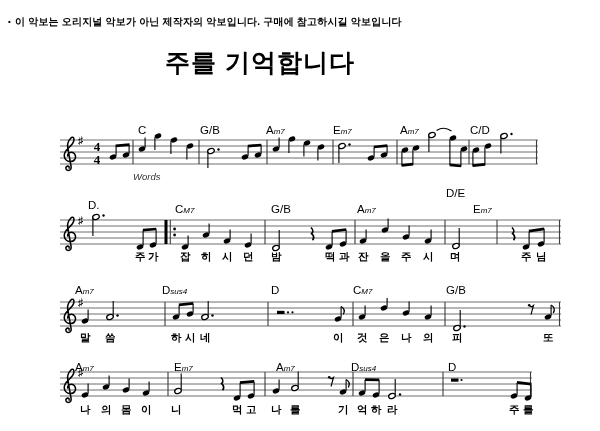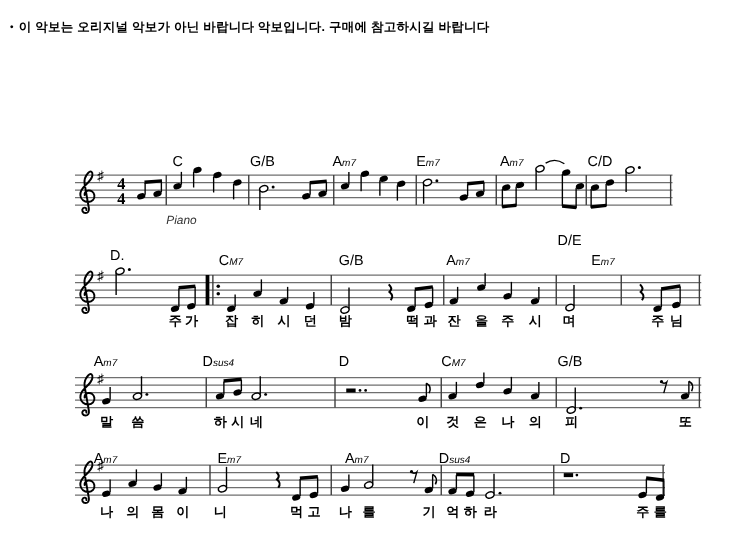--- a/index.html
+++ b/index.html
@@ -286,25 +286,26 @@
         <circle class="dt" cx="461.5" cy="380" r="1.1"></circle>
         <use href="#nf" x="514" y="396"></use>
           <line class="st" x1="517.1" y1="394.8" x2="517.1" y2="382.9"></line>
         <use href="#nf" x="528" y="398"></use>
           <line class="st" x1="531.1" y1="396.8" x2="531.1" y2="384.7"></line>
         <line class="bm" x1="516.9" y1="382.4" x2="531.3" y2="384.2"></line>
       </g>
     </g>
   </svg>
 
-  <div class="notice"><span class="bullet">•</span><span>이 악보는 오리지널 악보가 아닌 바랍니다 악보입니다. 구매에 참고하시길 바랍니다</span></div>
-
-
-
-  <div class="piano">Piano</div>
+  <div class="notice"><span class="bullet">•</span><span>이 악보는 오리지널 악보가 아닌 제작자의 악보입니다. 구매에 참고하시길 악보입니다</span></div>
+
+  <div class="title">주를 기억합니다</div>
+
+
+  <div class="piano">Words</div>
 
   <span class="chord" style="left:138px;top:124px"><span>C</span><span class="sfx"></span></span>
   <span class="chord" style="left:200px;top:124px"><span>G/B</span><span class="sfx"></span></span>
   <span class="chord" style="left:266px;top:124px"><span>A</span><span class="sfx">m7</span></span>
   <span class="chord" style="left:333px;top:124px"><span>E</span><span class="sfx">m7</span></span>
   <span class="chord" style="left:400px;top:124px"><span>A</span><span class="sfx">m7</span></span>
   <span class="chord" style="left:470px;top:124px"><span>C/D</span><span class="sfx"></span></span>
 
   <span class="chord" style="left:88px;top:199px"><span>D.</span><span class="sfx"></span></span>
   <span class="chord" style="left:175px;top:203px"><span>C</span><span class="sfx">M7</span></span>

